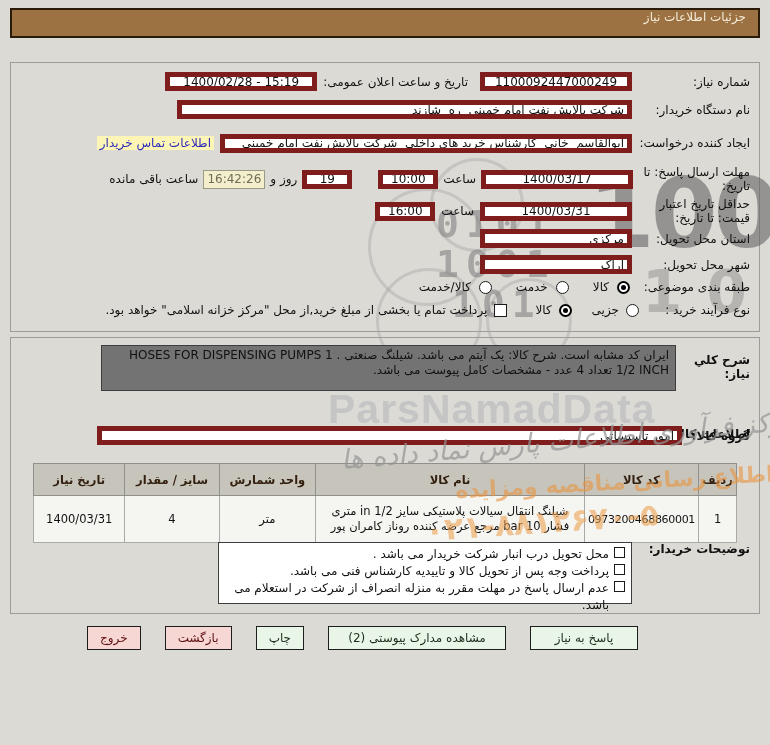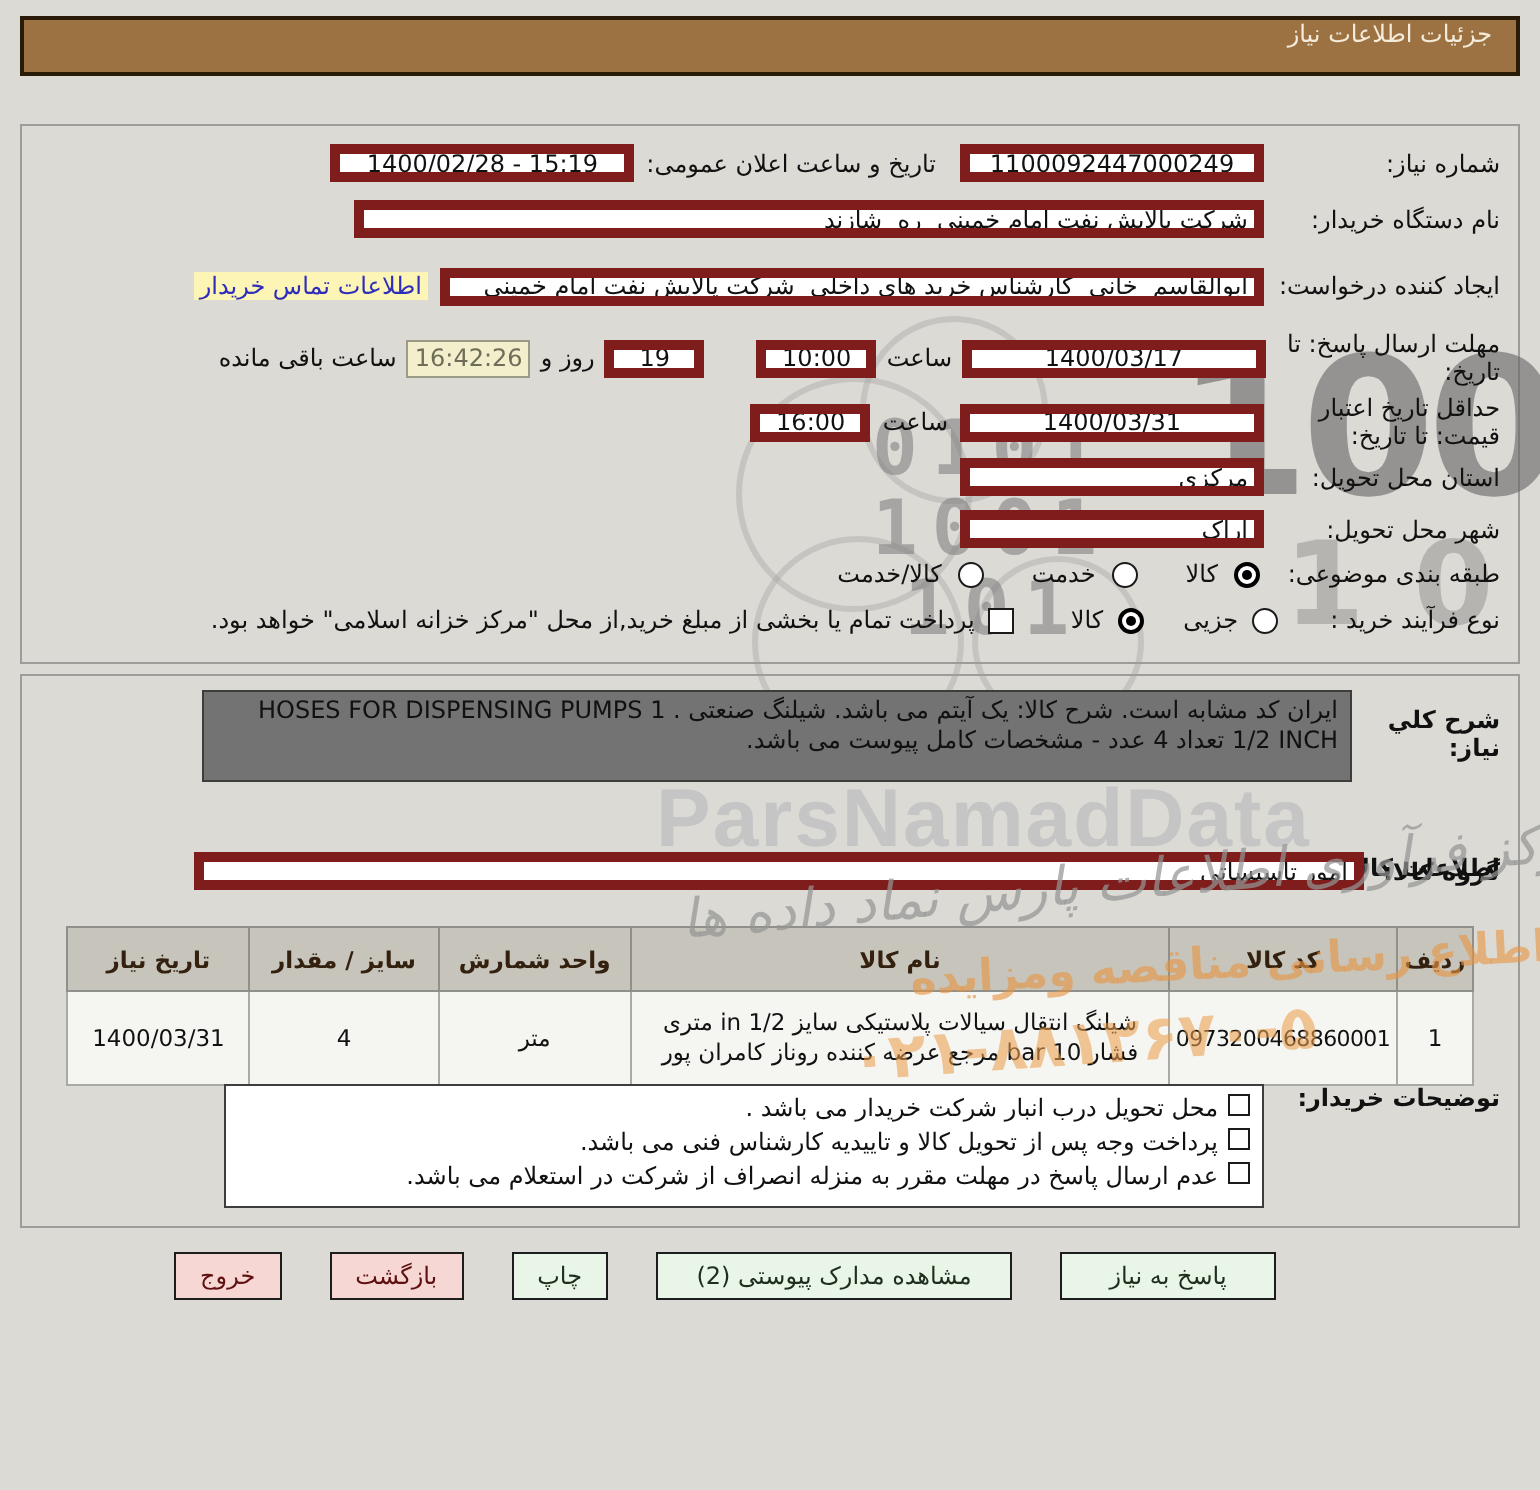--- a/index.html
+++ b/index.html
@@ -42,21 +42,21 @@
   .heading{position:absolute;right:20px;top:403px;font-weight:bold;z-index:2;margin-top:24px;}
 
   
   table.tbl{position:absolute;left:33px;top:463px;width:704px;border-collapse:collapse;z-index:2;direction:rtl;
             font-size:11.5px;}
   .tbl th{background:#c7c4bb;border:1px solid #8f8f8b;color:#33200f;font-weight:bold;height:31px;padding:0 2px;}
   .tbl td{background:#f5f5f2;border:1px solid #a9a9a5;text-align:center;height:44px;padding:1px 3px;line-height:15px;}
   .code-cell{font-size:11px;letter-spacing:-0.3px;}
 
   
-  .notesbox{box-sizing:border-box;width:520px;height:62px;background:#fff;border:1px solid #3d3d3d;
+  .notesbox{box-sizing:border-box;width:414px;height:62px;background:#fff;border:1px solid #3d3d3d;
             padding:3px 6px;z-index:2;position:relative;}
   .note-line{display:flex;align-items:flex-start;gap:5px;line-height:17px;}
 
   
   .btns{position:absolute;top:626px;right:132px;display:flex;align-items:center;gap:24px;z-index:3;}
   .btn{height:24px;box-sizing:border-box;border:1px solid #1d1d1d;display:flex;align-items:center;justify-content:center;
        padding:0 12px;cursor:pointer;white-space:nowrap;font-size:12px;}
   .btn.g{background:#e9f6e7;color:#1e2e1e;}
   .btn.r{background:#f7d7d4;color:#5e1010;}
   .btn.wide1{min-width:108px;} .btn.wide2{min-width:178px;}

